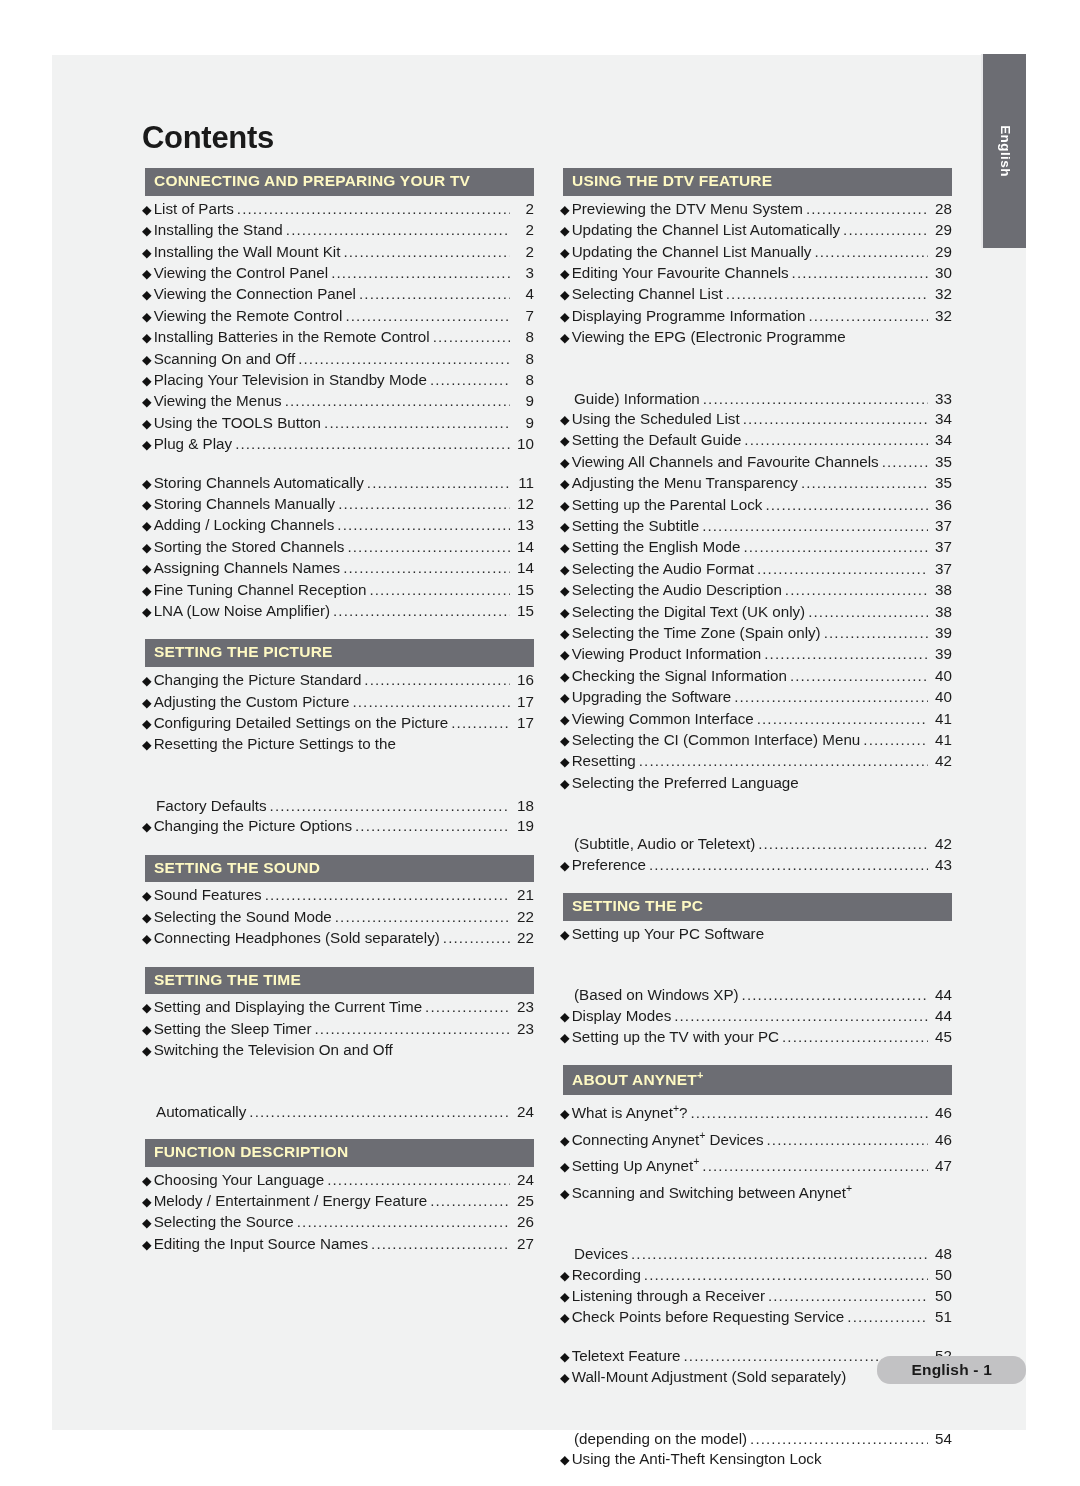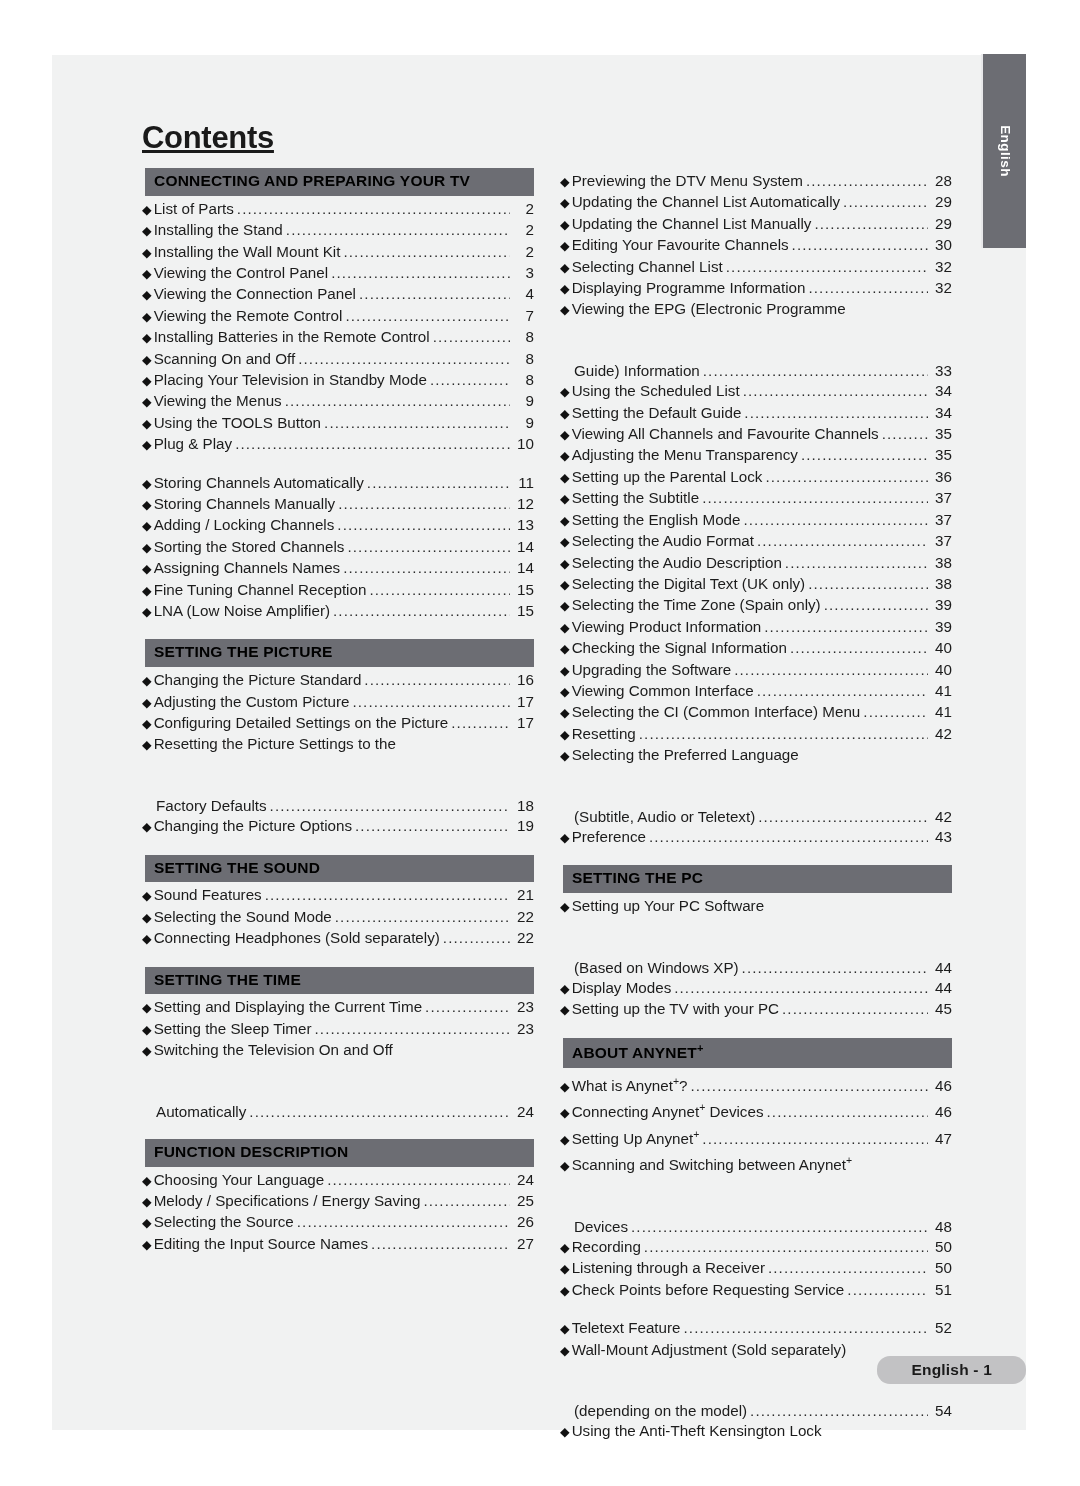--- a/index.html
+++ b/index.html
@@ -8,26 +8,26 @@
   #page{position:absolute;left:52px;top:55px;width:974px;height:1375px;background:#f1f2f2;}
 
   
   #side-tab{position:absolute;left:983px;top:54px;width:43px;height:194px;background:#6c6d73;
             box-shadow:-2px 0 0 #e8e8ea;}
   #side-tab .vtxt{position:absolute;left:50%;top:50%;transform:translate(-50%,-50%) rotate(90deg);
             white-space:nowrap;color:#ffffff;font-size:13.5px;font-weight:bold;letter-spacing:.4px;}
 
   #content{position:absolute;left:90px;top:65px;width:810px;}
 
-  h1.title{margin:0 0 12px 0;font-size:31px;font-weight:bold;color:#1a1a1a;letter-spacing:-0.3px;text-decoration:underline;}
+  h1.title{margin:0 0 12px 0;font-size:31px;font-weight:bold;color:#1a1a1a;letter-spacing:-0.3px;}
 
   .cols{display:flex;gap:26px;align-items:flex-start;}
   .col{width:392px;}
 
-  .sec-head{background:#6c6d73;color:#000000;font-size:15.5px;font-weight:bold;
+  .sec-head{background:#6c6d73;color:#fef9c3;font-size:15.5px;font-weight:bold;
             letter-spacing:.2px;padding:5px 12px 6px 9px;line-height:1.08;
             border-left:3px solid #f1f2f2;box-sizing:border-box;}
   .sec-head sup{font-size:11px;vertical-align:super;font-weight:bold;}
 
   .sec{margin-bottom:17px;}
   .sec:last-child{margin-bottom:0;}
   .list{margin:3px 0 0 0;padding:0;list-style:none;}
 
   .item{display:block;color:#1c1c1c;font-size:15.2px;line-height:20.4px;position:relative;}
   .row{display:flex;align-items:baseline;white-space:nowrap;}
@@ -354,21 +354,21 @@
                 <div class="row">
                   <span class="bullet">◆</span>
                   <span class="lbl">Choosing Your Language</span>
                   <span class="dots">........................................................................................................................</span>
                   <span class="pg">24</span>
                 </div>
               </div>
               <div class="item">
                 <div class="row">
                   <span class="bullet">◆</span>
-                  <span class="lbl">Melody / Specifications / Energy Saving</span>
+                  <span class="lbl">Melody / Entertainment / Energy Feature</span>
                   <span class="dots">........................................................................................................................</span>
                   <span class="pg">25</span>
                 </div>
               </div>
               <div class="item">
                 <div class="row">
                   <span class="bullet">◆</span>
                   <span class="lbl">Selecting the Source</span>
                   <span class="dots">........................................................................................................................</span>
                   <span class="pg">26</span>
@@ -380,20 +380,21 @@
                   <span class="lbl">Editing the Input Source Names</span>
                   <span class="dots">........................................................................................................................</span>
                   <span class="pg">27</span>
                 </div>
               </div>
             </div>
           </div>
         </div>
       <div class="col" id="col-right">
           <div class="sec">
+            <div class="sec-head">USING THE DTV FEATURE</div>
             <div class="list">
               <div class="item">
                 <div class="row">
                   <span class="bullet">◆</span>
                   <span class="lbl">Previewing the DTV Menu System</span>
                   <span class="dots">........................................................................................................................</span>
                   <span class="pg">28</span>
                 </div>
               </div>
               <div class="item">

